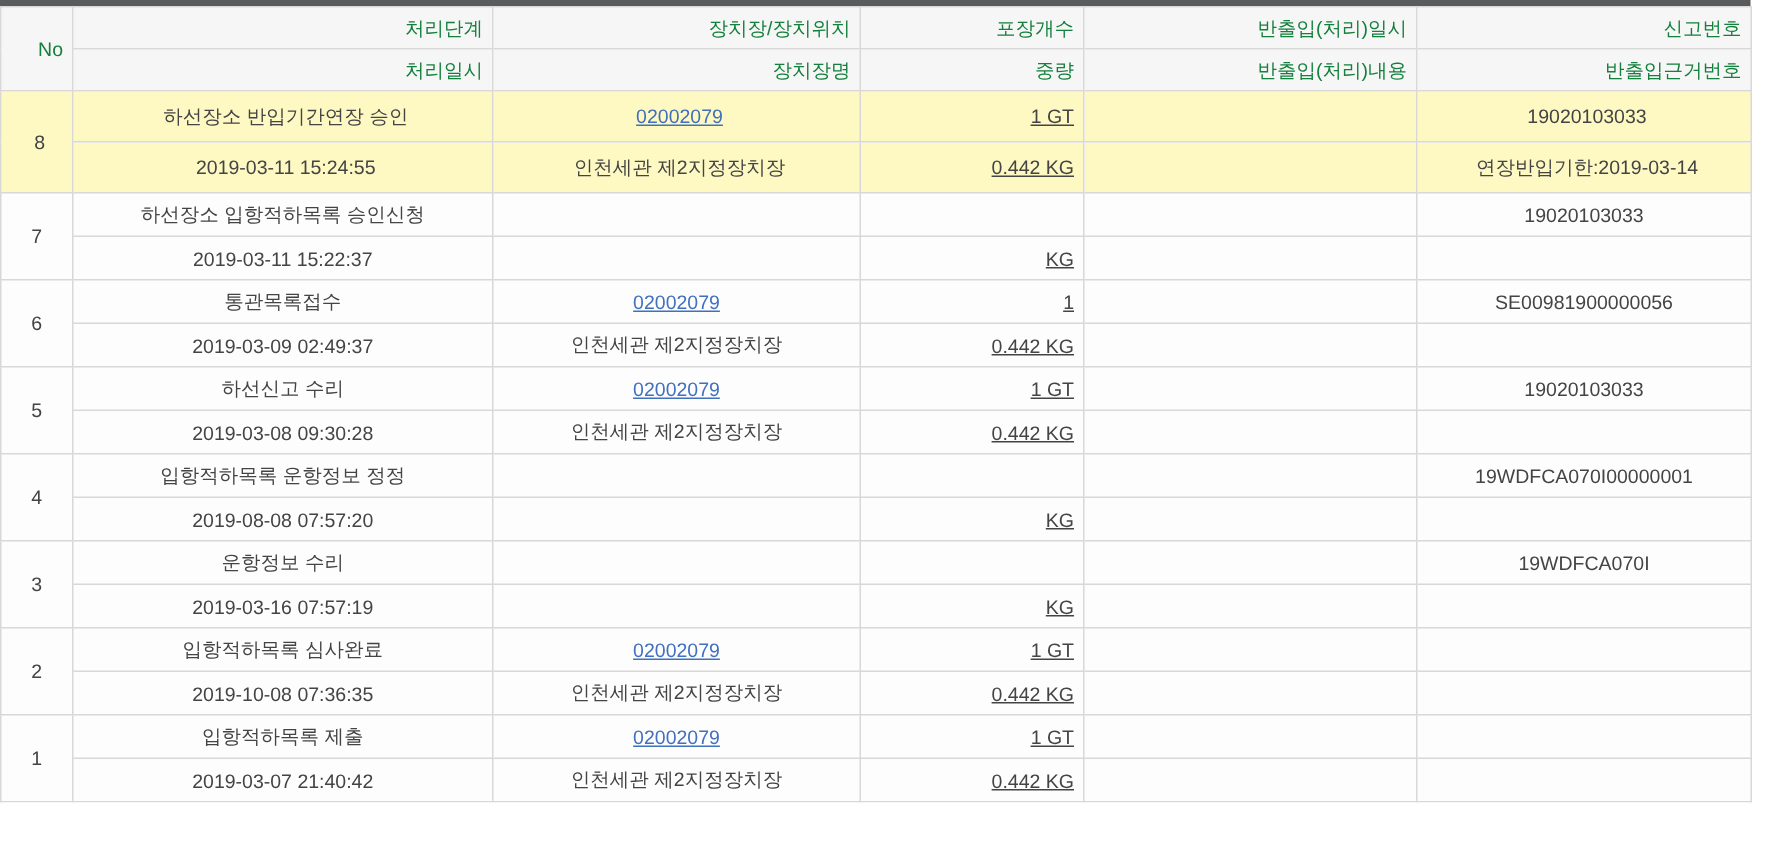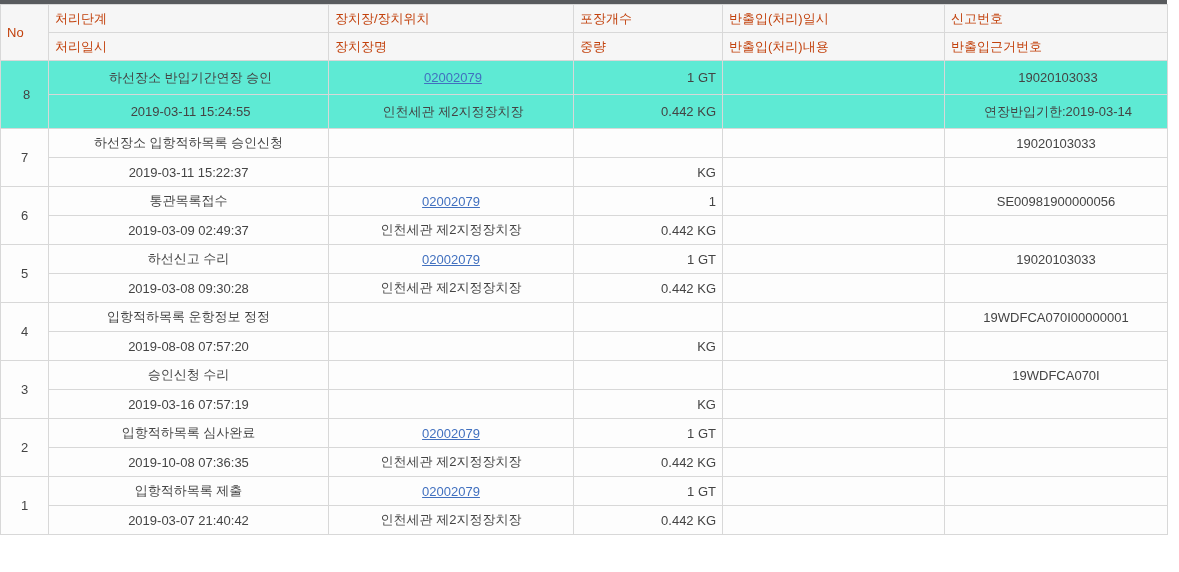--- a/index.html
+++ b/index.html
@@ -31,37 +31,37 @@
   }
   table.history td, table.history th {
     border: 1px solid #d8d8d8;
     padding: 0 6px;
     overflow: hidden;
     white-space: nowrap;
     font-weight: normal;
   }
   table.history th {
     background: #f6f6f6;
-    color: #c2410c;
+    color: #15803d;
     height: 27px;
-    text-align: left;
+    text-align: right;
   }
   table.history td {
     height: 28px;
     background: #fdfdfd;
   }
   tr.highlighted td {
-    background: #5eead4;
+    background: #fef9c3;
     height: 33px;
     padding-left: 10px;
   }
   td.col-no { text-align: center; }
   td.cell-center { text-align: center; }
   td.cell-left { text-align: center; padding-left: 12px; }
-  td.cell-right { text-align: right; padding-right: 14px; }
+  td.cell-right { text-align: right; padding-right: 14px; text-decoration: underline; }
   a.code-link {
     color: #4170bf;
     text-decoration: underline;
     cursor: pointer;
   }
 </style>
 </head>
 <body>
 
 <div class="page">
@@ -164,21 +164,21 @@
           </tr>
           <tr class="row-bottom">
             <td class="cell-center">2019-08-08 07:57:20</td>
             <td class="cell-left"></td>
             <td class="cell-right">KG</td>
             <td class="cell-center"></td>
             <td class="cell-center"></td>
           </tr>
           <tr class="row-top">
             <td class="col-no" rowspan="2">3</td>
-            <td class="cell-center">승인신청 수리</td>
+            <td class="cell-center">운항정보 수리</td>
             <td class="cell-left"></td>
             <td class="cell-right"></td>
             <td class="cell-center"></td>
             <td class="cell-center">19WDFCA070I</td>
           </tr>
           <tr class="row-bottom">
             <td class="cell-center">2019-03-16 07:57:19</td>
             <td class="cell-left"></td>
             <td class="cell-right">KG</td>
             <td class="cell-center"></td>

